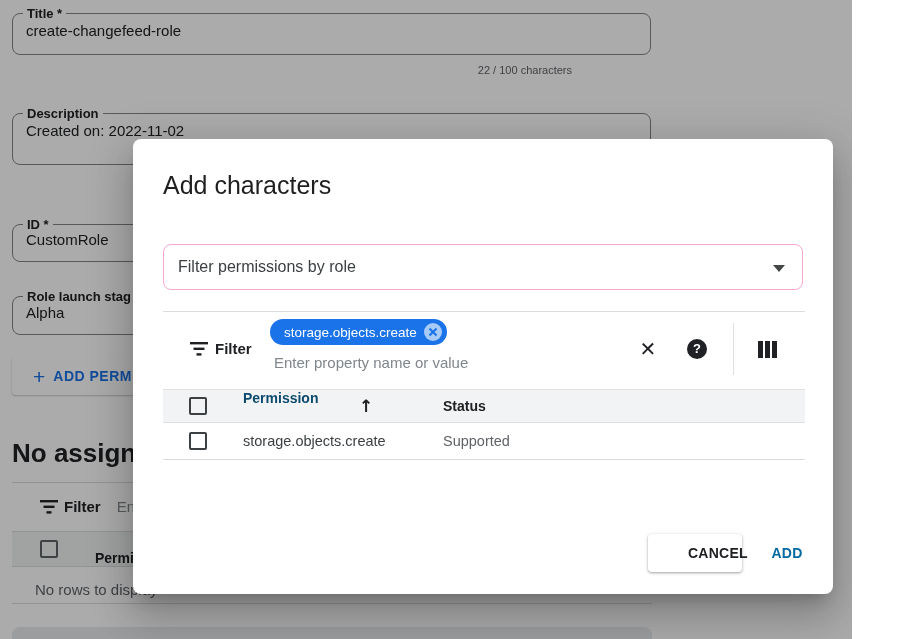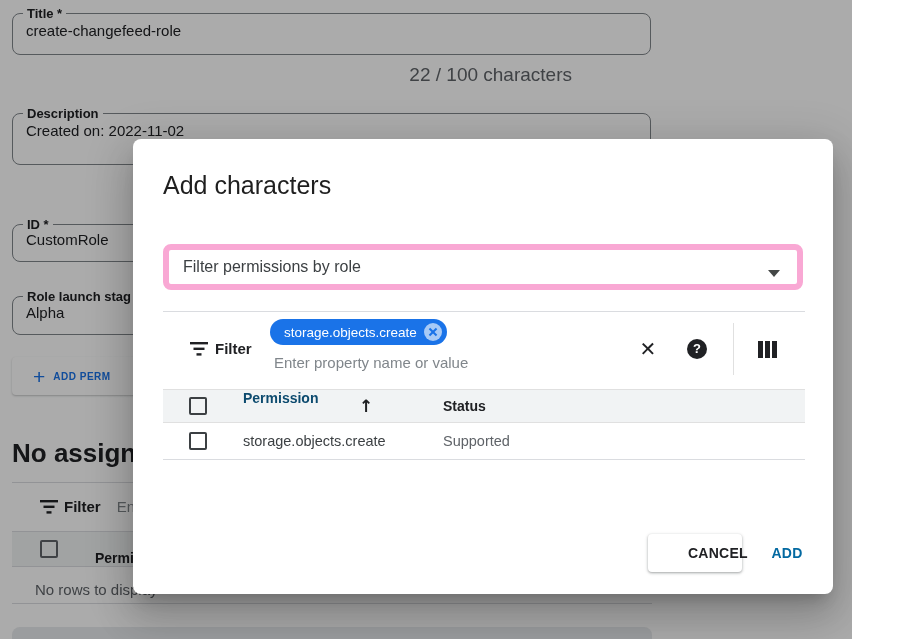--- a/index.html
+++ b/index.html
@@ -6,26 +6,26 @@
   html,body { width:921px; height:639px; overflow:hidden; background:#fff;
     font-family:"Liberation Sans","DejaVu Sans",sans-serif; }
   .stage { position:relative; width:852px; height:639px; background:#fff; overflow:hidden; }
 
   
   .page { position:absolute; inset:0; z-index:1; }
   .ofield { position:absolute; border:1px solid #80868b; border-radius:8px; background:#fff; }
   .ofield .flabel { position:absolute; top:-8px; left:10px; background:#fff; padding:0 4px;
     font-size:13px; font-weight:600; color:#202124; line-height:15px; white-space:nowrap; }
   .ofield .fvalue { position:absolute; left:13px; top:8px; font-size:15px; color:#202124; white-space:nowrap; }
-  .counter { position:absolute; font-size:19px; color:#5f6368; }
+  .counter { position:absolute; font-size:11px; color:#5f6368; }
   .divider { position:absolute; height:1px; background:#dadce0; }
   .btn-addperm { position:absolute; left:12px; top:357px; width:170px; height:38px; background:#fff;
     border-radius:4px; box-shadow:0 1px 2px rgba(60,64,67,.3); display:flex; align-items:center; }
   .btn-addperm .plus { color:#1a73e8; font-size:21px; font-weight:400; margin:0 8px 0 21px; line-height:1; }
-  .btn-addperm .lbl { color:#1a73e8; font-size:10px; font-weight:600; letter-spacing:.5px; white-space:nowrap; }
+  .btn-addperm .lbl { color:#1a73e8; font-size:14px; font-weight:600; letter-spacing:.5px; white-space:nowrap; }
   .h-noassigned { position:absolute; left:12px; top:438px; font-size:26px; font-weight:600; color:#202124; white-space:nowrap; }
   .bg-filter-row { position:absolute; left:40px; top:498px; display:flex; align-items:center; gap:6px; }
   .bg-filter-row .ftxt { font-size:15px; font-weight:600; color:#202124; }
   .bg-filter-row .fph { font-size:15px; color:#80868b; margin-left:10px; }
   .bg-thead { position:absolute; left:12px; top:531px; width:640px; height:36px; background:#f1f3f4;
     border-top:1px solid #dadce0; border-bottom:1px solid #dadce0; }
   .checkbox { width:18px; height:18px; border:2px solid #3c4043; border-radius:2px; background:transparent; }
   .checkbox.gray { border-color:#5f6368; }
   .bg-thead .checkbox { position:absolute; left:28px; top:8px; }
   .bg-thead .col { position:absolute; left:83px; top:18px; font-size:14px; font-weight:600; color:#202124; white-space:nowrap; }
@@ -35,21 +35,21 @@
 
   
   .scrim { position:absolute; inset:0; background:rgba(0,0,0,0.33); z-index:2; }
 
   
   .dialog { position:absolute; left:133px; top:139px; width:700px; height:455px; background:#fff;
     border-radius:8px; z-index:3;
     box-shadow:0 11px 15px -7px rgba(0,0,0,.2), 0 24px 38px 3px rgba(0,0,0,.14), 0 9px 46px 8px rgba(0,0,0,.12); }
   .dlg-title { position:absolute; left:30px; top:32px; font-size:25px; font-weight:400; color:#1f1f1f; }
   .combobox { position:absolute; left:30px; top:105px; width:640px; height:46px;
-    border:6px solid #f9a8d4; border-radius:8px; display:flex; align-items:center; cursor:pointer; }
+    border:1px solid #f9a8d4; border-radius:8px; display:flex; align-items:center; cursor:pointer; }
   .combobox .cb-text { margin-left:14px; font-size:16px; color:#3c4043; }
   .caret-down { position:absolute; right:17px; top:20px; width:0; height:0;
     border-left:6px solid transparent; border-right:6px solid transparent; border-top:7px solid #444746; }
   .panel-top { position:absolute; left:30px; top:172px; width:642px; height:1px; background:#dadce0; }
 
   .tb-filter-icon { position:absolute; left:57px; top:203px; }
   .tb-filter-lbl { position:absolute; left:82px; top:201px; font-size:15px; font-weight:600; color:#202124; }
   .chip { position:absolute; left:137px; top:180px; height:26px; background:#1a73e8; border-radius:13px;
     display:flex; align-items:center; padding:0 5px 0 14px; cursor:pointer; }
   .chip .chip-lbl { color:#fff; font-size:13.5px; margin-right:7px; white-space:nowrap; }

